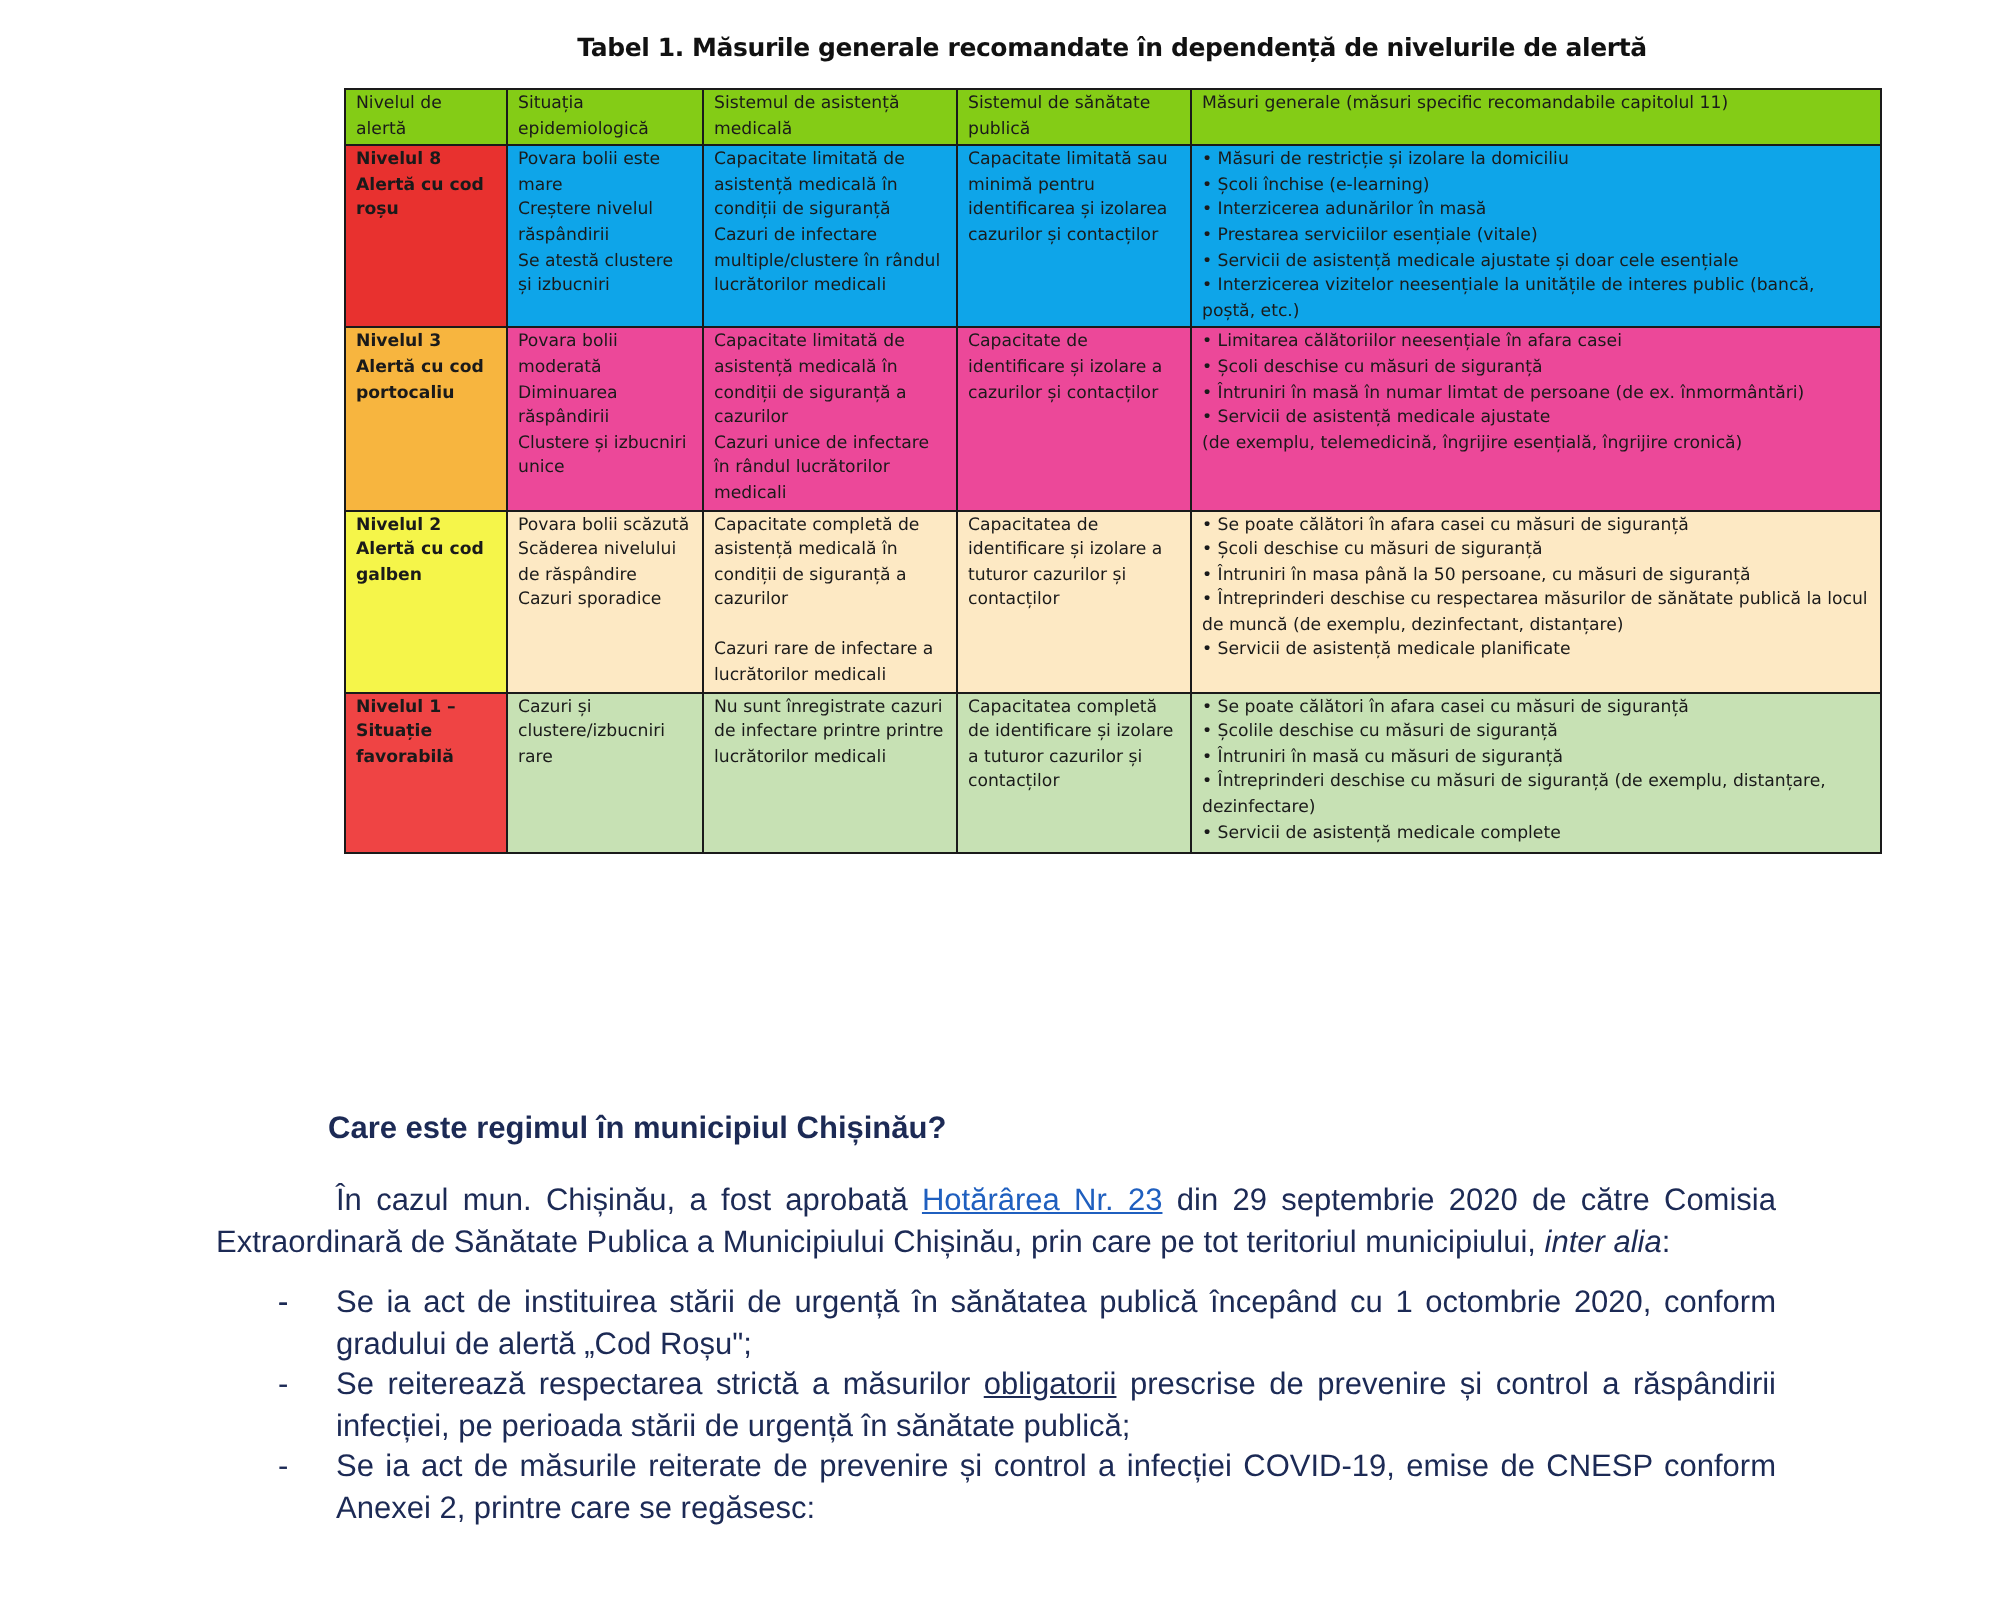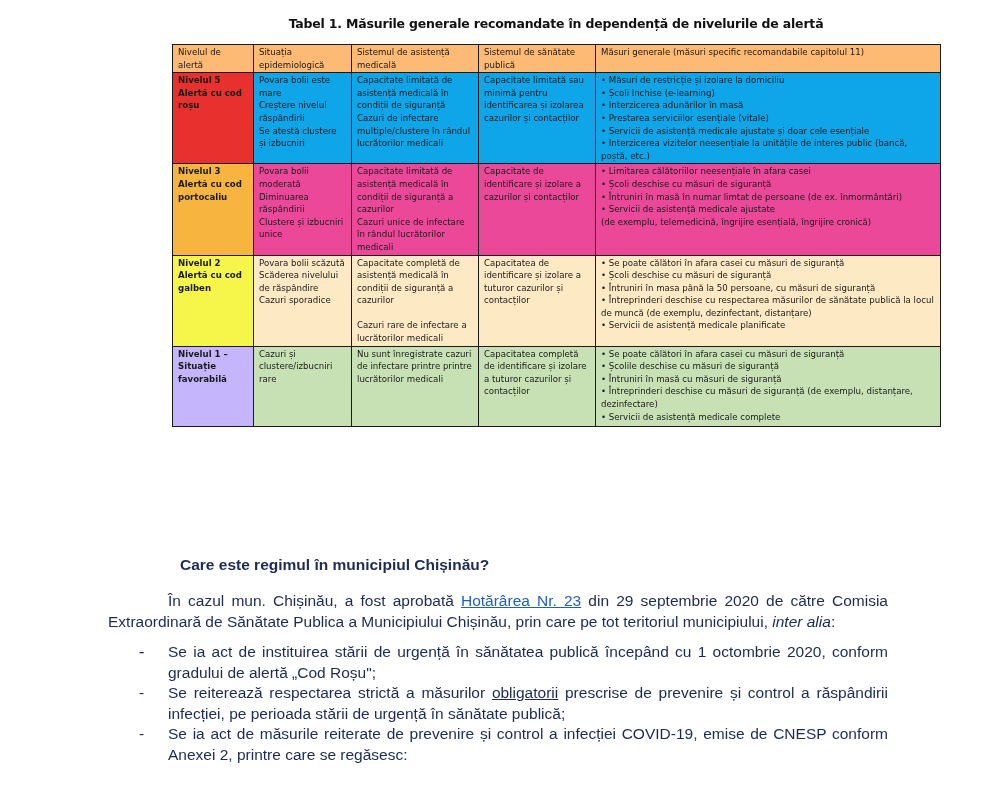--- a/index.html
+++ b/index.html
@@ -2,40 +2,40 @@
 <html><head>
 <meta charset="utf-8">
 <style>
   html, body { margin: 0; padding: 0; background: #ffffff; }
   body { width: 999px; height: 805px; position: relative; overflow: hidden; font-family: "Liberation Sans", sans-serif; color: #000; }
 
   .table-title { position: absolute; left: 172px; top: 16px; width: 768px; text-align: center; font-family: "DejaVu Sans", sans-serif; font-weight: bold; font-size: 12.5px; letter-spacing: -0.2px; color: #111; }
 
   table.alert-table { position: absolute; left: 172px; top: 44px; width: 768px; border-collapse: collapse; table-layout: fixed; font-family: "DejaVu Sans", sans-serif; font-size: 8.6px; line-height: 12.6px; color: #1a1a1a; }
   table.alert-table td, table.alert-table th { border: 1.5px solid #1a1a1a; vertical-align: top; padding: 1px 5px 1px 5px; text-align: left; }
-  table.alert-table th { background: #fdba74; font-weight: normal; height: 25px; }
+  table.alert-table th { background: #84cc16; font-weight: normal; height: 25px; }
   table.alert-table col.c1 { width: 81px; }
   table.alert-table col.c2 { width: 98px; }
   table.alert-table col.c3 { width: 127px; }
   table.alert-table col.c4 { width: 117px; }
   table.alert-table col.c5 { width: 345px; }
   .lvl { font-weight: bold; }
   .line { display: block; }
   .gap { display: block; height: 12.6px; }
 
   tr.row-4 td { background: #0ea5e9; height: 88px; }
   tr.row-4 td.lvl { background: #e8312f; }
   tr.row-3 td { background: #ec4899; height: 85px; }
   tr.row-3 td.lvl { background: #f7b53f; }
   tr.row-2 td { background: #fde9c4; height: 85px; }
   tr.row-2 td.lvl { background: #f5f54a; }
   tr.row-1 td { background: #c7e1b4; height: 77px; }
-  tr.row-1 td.lvl { background: #c4b5fd; }
+  tr.row-1 td.lvl { background: #ef4444; }
 
-  .section-heading { position: absolute; left: 180px; top: 556px; font-weight: bold; font-size: 15.5px; color: #1c2a55; }
+  .section-heading { position: absolute; left: 164px; top: 556px; font-weight: bold; font-size: 15.5px; color: #1c2a55; }
   .para { position: absolute; left: 108px; top: 590px; width: 780px; font-size: 15.5px; line-height: 21px; color: #1c2a55; text-align: justify; }
   .para .indent { display: inline-block; width: 60px; }
   .para a { color: #1f5fbf; text-decoration: underline; }
   .para em { font-style: italic; }
 
   ul.measures { position: absolute; left: 108px; top: 642px; width: 780px; margin: 0; padding: 0; list-style: none; font-size: 15.5px; line-height: 20.5px; color: #1c2a55; }
   ul.measures li { position: relative; padding-left: 60px; text-align: justify; margin-bottom: 0px; }
   ul.measures li .dash { position: absolute; left: 31px; top: 0; }
   ul.measures li u { text-decoration: underline; }
 </style>
@@ -57,21 +57,21 @@
       <th>Nivelul de alertă</th>
       <th>Situația epidemiologică</th>
       <th>Sistemul de asistență medicală</th>
       <th>Sistemul de sănătate publică</th>
       <th>Măsuri generale (măsuri specific recomandabile capitolul 11)</th>
     </tr>
   </thead>
   <tbody id="table-body">
       <tr class="row-4">
         <td class="lvl">
-          <span class="line">Nivelul 5</span>
+          <span class="line">Nivelul 8</span>
           <span class="line">Alertă cu cod roșu</span>
         </td>
         <td>
           <span class="line">Povara bolii este mare</span>
           <span class="line">Creștere nivelul răspândirii</span>
           <span class="line">Se atestă clustere și izbucniri</span>
         </td>
         <td>
           <span class="line">Capacitate limitată de asistență medicală în condiții de siguranță</span>
           <span class="line">Cazuri de infectare multiple/clustere în rândul lucrătorilor medicali</span>

